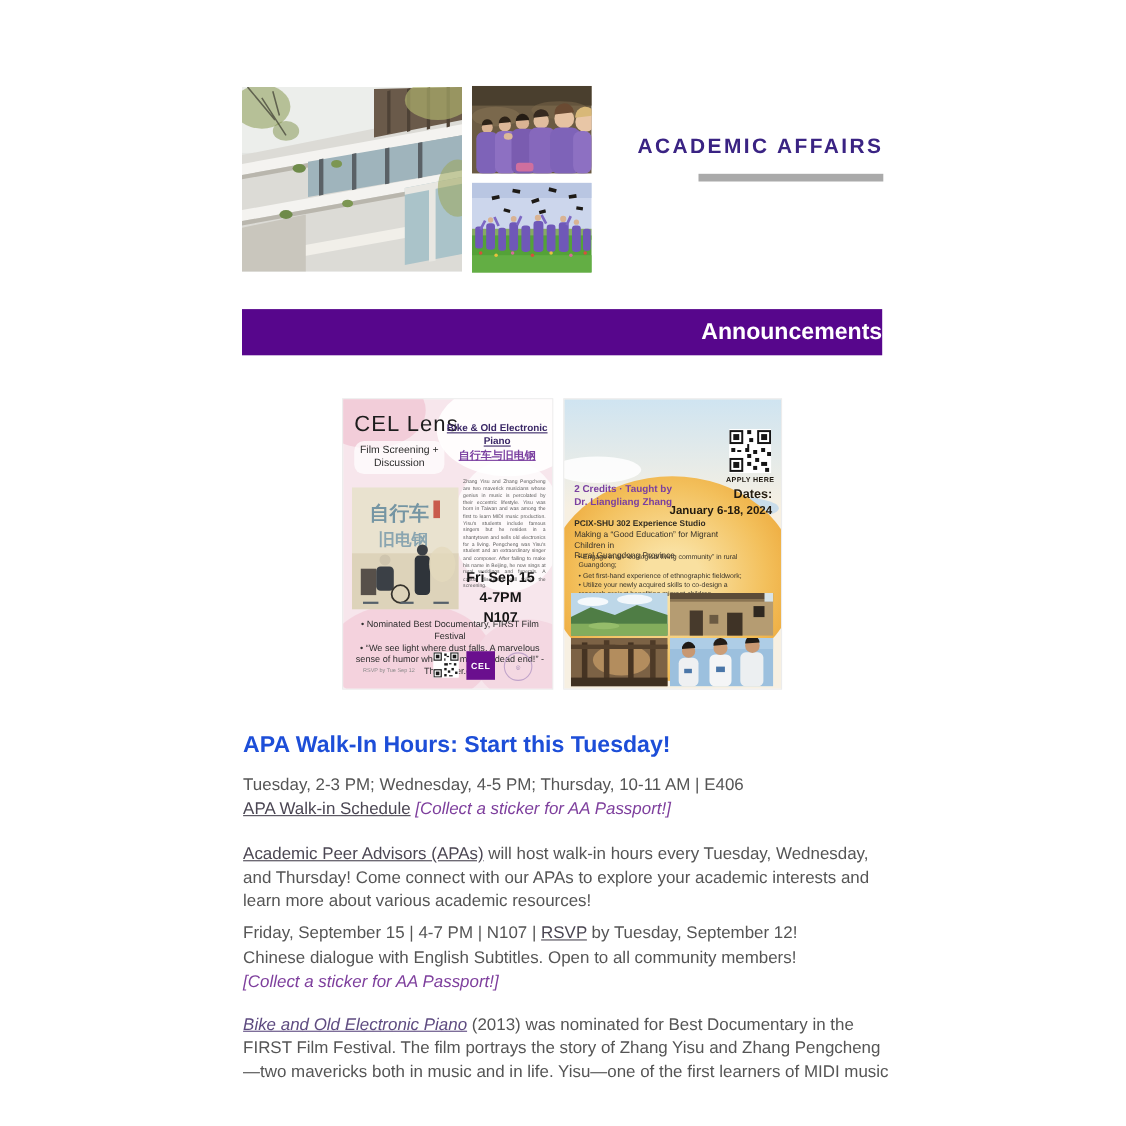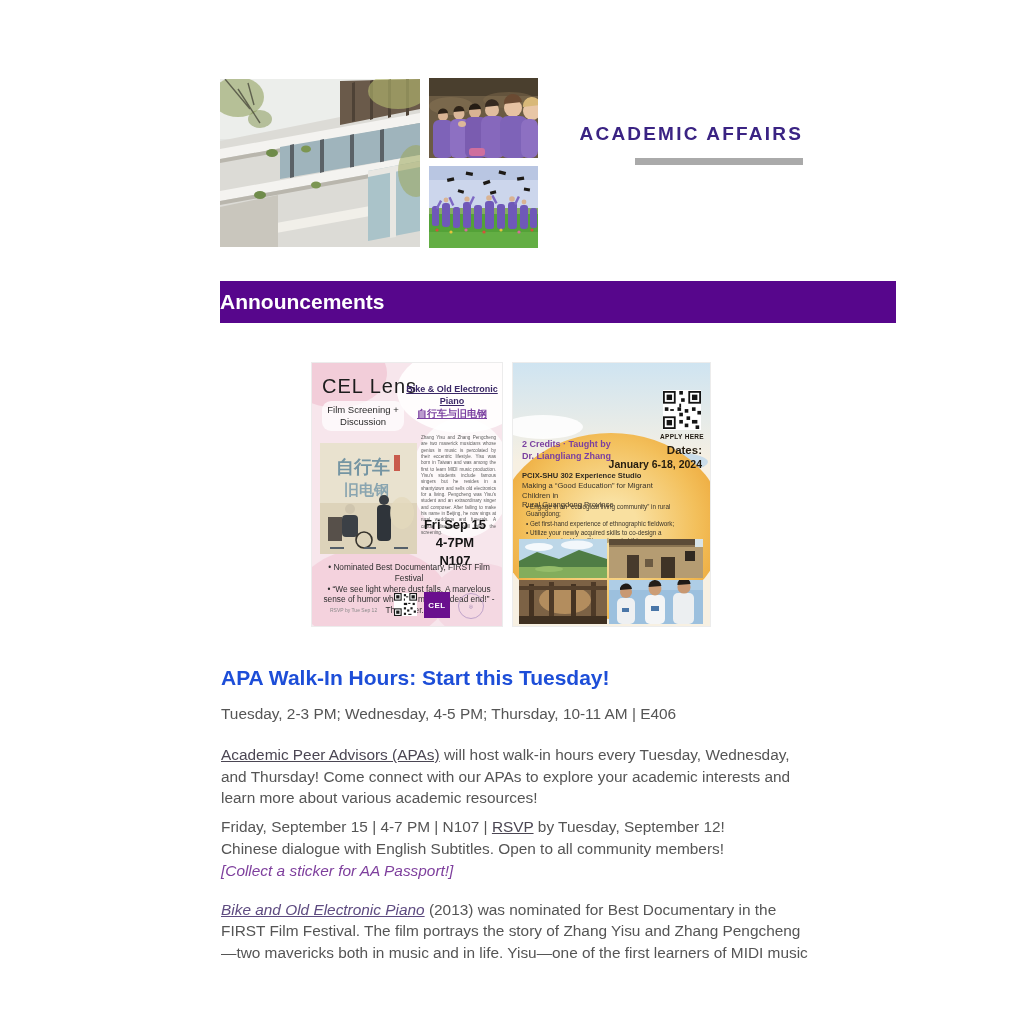--- a/index.html
+++ b/index.html
@@ -11,21 +11,21 @@
   .photo svg{display:block;width:100%;height:100%;}
   .ph-building{left:220px;top:79px;width:200px;height:168px;}
   .ph-students{left:429px;top:78px;width:109px;height:80px;}
   .ph-grad{left:429px;top:166px;width:109px;height:82px;}
   .brand{position:absolute;left:556px;top:123px;width:247px;text-align:right;}
   .brand-title{font-size:19px;font-weight:bold;letter-spacing:2.2px;color:#3a2383;white-space:nowrap;}
   .brand-divider{margin:13px 0 0 auto;width:168px;height:7px;background:#aaaaaa;}
   .brand-subtitle{margin-top:10px;font-style:italic;font-size:17px;color:#887cb1;}
 
   
-  .banner{position:absolute;left:220px;top:281px;width:676px;height:42px;background:#57068c;display:flex;align-items:center;justify-content:flex-start;}
+  .banner{position:absolute;left:220px;top:281px;width:582px;height:42px;background:#57068c;display:flex;align-items:center;justify-content:flex-end;}
   .banner span{color:#ffffff;font-weight:bold;font-size:21px;}
 
   
   .posters{position:absolute;left:312px;top:363px;display:flex;gap:11px;}
   .poster{position:relative;height:263px;overflow:hidden;outline:1px solid #ececec;}
   .cel{width:190px;background:#f7e6ec;}
   .jterm{width:197px;background:#f7f0e2;}
   .blob{position:absolute;border-radius:50%;}
   .cel-title{position:absolute;left:10px;top:12px;font-size:20px;font-weight:500;color:#1c1c1c;letter-spacing:1px;}
   .cel-sub{position:absolute;left:10px;top:38px;width:78px;font-size:9.5px;line-height:12px;color:#2a2a2a;text-align:center;background:rgba(255,255,255,.72);border-radius:9px;padding:3px 2px;}
@@ -412,20 +412,24 @@
           <rect x="13" y="28" width="7" height="4" fill="#4a76a8"></rect>
         </svg>
       </div>
     </div>
   </div>
 
   <div class="articles">
 
     <h3>APA Walk-In Hours: Start this Tuesday!</h3>
     <div class="ln first">Tuesday, 2-3 PM; Wednesday, 4-5 PM; Thursday, 10-11 AM | E406</div>
+    <div class="ln">
+      <a class="lnk">APA Walk-in Schedule</a>
+      <em class="passport">[Collect a sticker for AA Passport!]</em>
+    </div>
     <p class="para">
       <a class="lnk">Academic Peer Advisors (APAs)</a><span> will host walk-in hours every Tuesday, Wednesday, and Thursday! Come connect with our APAs to explore your academic interests and learn more about various academic resources!</span>
     </p>
 
     <div class="ln afterh">
       <span>Friday, September 15 | 4-7 PM | N107 | </span><a class="lnk">RSVP</a><span> by Tuesday, September 12!</span>
     </div>
     <div class="ln">Chinese dialogue with English Subtitles. Open to all community members!</div>
     <div class="ln passport">[Collect a sticker for AA Passport!]</div>
     <p class="para p2">

